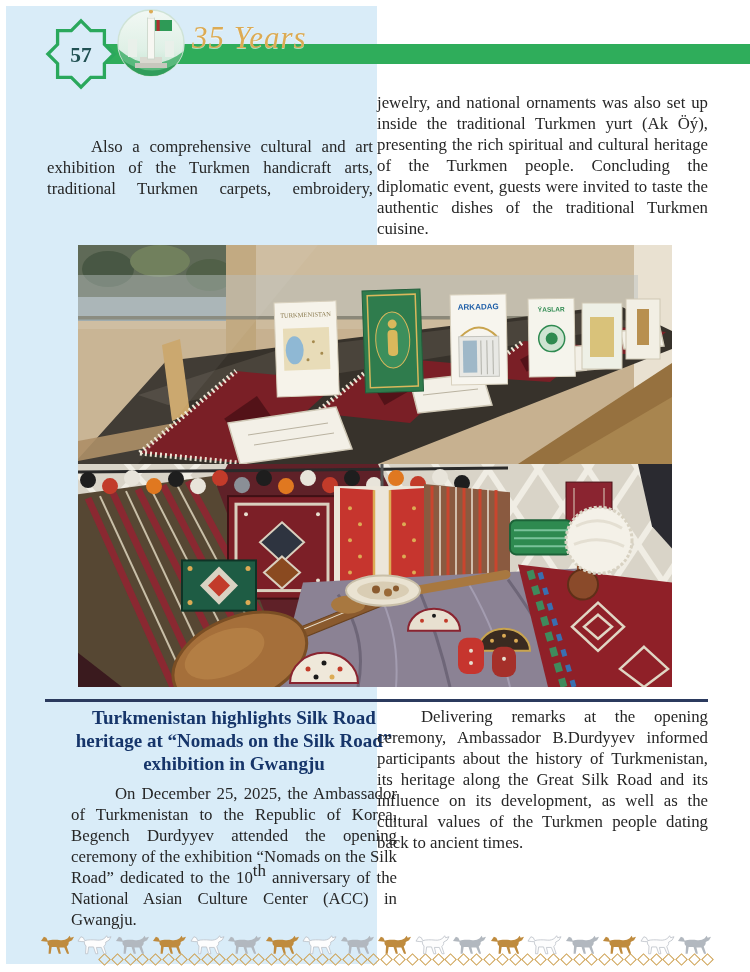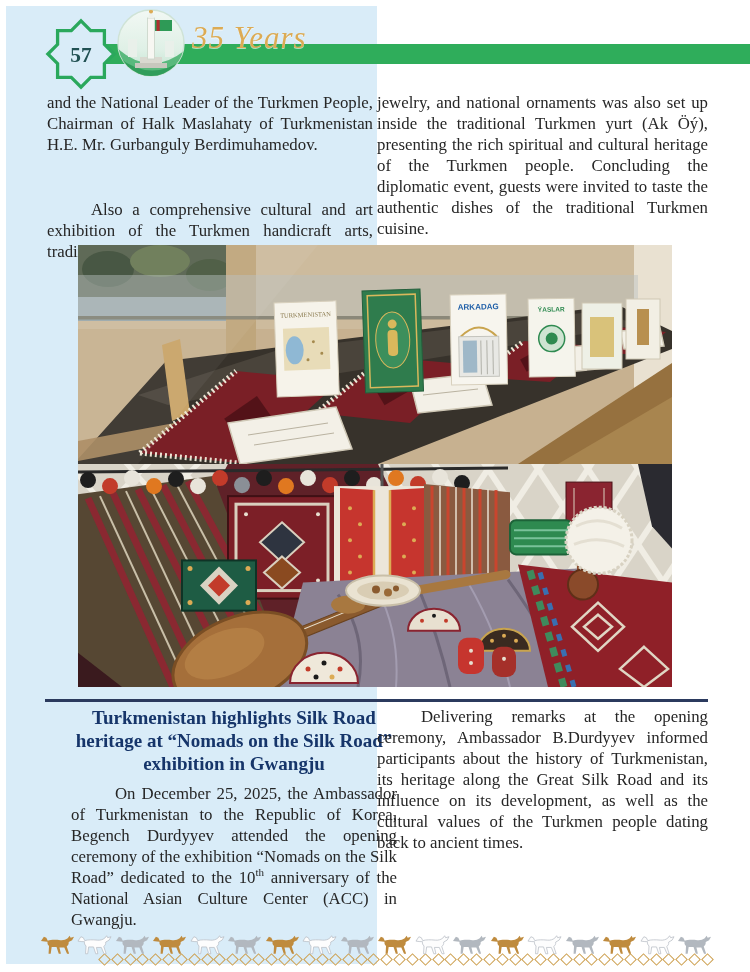--- a/index.html
+++ b/index.html
@@ -29,21 +29,21 @@
   .photo svg{display:block;width:100%;height:100%;}
   .photo-1{top:245px;height:219px;}
   .photo-2{top:464px;height:223px;}
   .divider{position:absolute;left:45px;top:699px;width:663px;height:3px;background:#2b3a5e;}
   .col-left-bottom{left:47px;top:706px;width:326px;margin-left:24px;}
   .col-right-bottom{left:377px;top:706px;width:331px;}
   .article-heading{
     text-align:center;text-align-last:center;font-weight:bold;color:#16356a;
     font-size:19px;line-height:23px;margin:0 0 8px 0 !important;text-indent:0;
   }
-  sup{font-size:11px;line-height:0;}
+  sup{font-size:17px;line-height:0;}
   .horse-row{
     position:absolute;left:40px;top:932px;width:672px;height:24px;
     display:flex;justify-content:space-between;align-items:flex-end;z-index:3;
   }
   .horse-row svg{width:35px;height:22px;}
   .diamond-row{
     position:absolute;left:100px;top:953px;width:612px;height:12px;
     display:flex;justify-content:space-between;align-items:center;z-index:2;
   }
   .diamond-row span{
@@ -91,21 +91,20 @@
     <rect x="31.5" y="13" width="7" height="41" fill="#f7f7f2" stroke="#c9d4c8" stroke-width="0.8"></rect>
     <polygon points="35,3 38,13 32,13" fill="#eef2ec"></polygon>
     <circle cx="35" cy="6.5" r="2" fill="#dcab54"></circle>
     <rect x="39" y="15" width="17" height="11" fill="#2e9a56"></rect>
     <rect x="40.5" y="15" width="3.2" height="11" fill="#b03030"></rect>
   </g>
 </svg>
 <div class="years-label">35 Years</div>
 
 <div class="col col-left-top">
-  <p>and the National Leader of the Turkmen People, Chairman of Halk Maslahaty of Turkmenistan H.E. Mr. Gurbanguly Berdimuhamedov.</p>
   <p class="indent flush-last">Also a comprehensive cultural and art exhibition of the Turkmen handicraft arts, traditional Turkmen carpets, embroidery,</p>
 </div>
 <div class="col col-right-top">
   <p>jewelry, and national ornaments was also set up inside the traditional Turkmen yurt (Ak Öý), presenting the rich spiritual and cultural heritage of the Turkmen people. Concluding the diplomatic event, guests were invited to taste the authentic dishes of the traditional Turkmen cuisine.</p>
 </div>
 
 <figure class="photo photo-1" style="margin:0">
 <svg viewBox="0 0 594 219" preserveAspectRatio="none">
   <rect width="594" height="219" fill="#c7b190"></rect>
   <rect width="594" height="84" fill="#cdbb9d"></rect>

